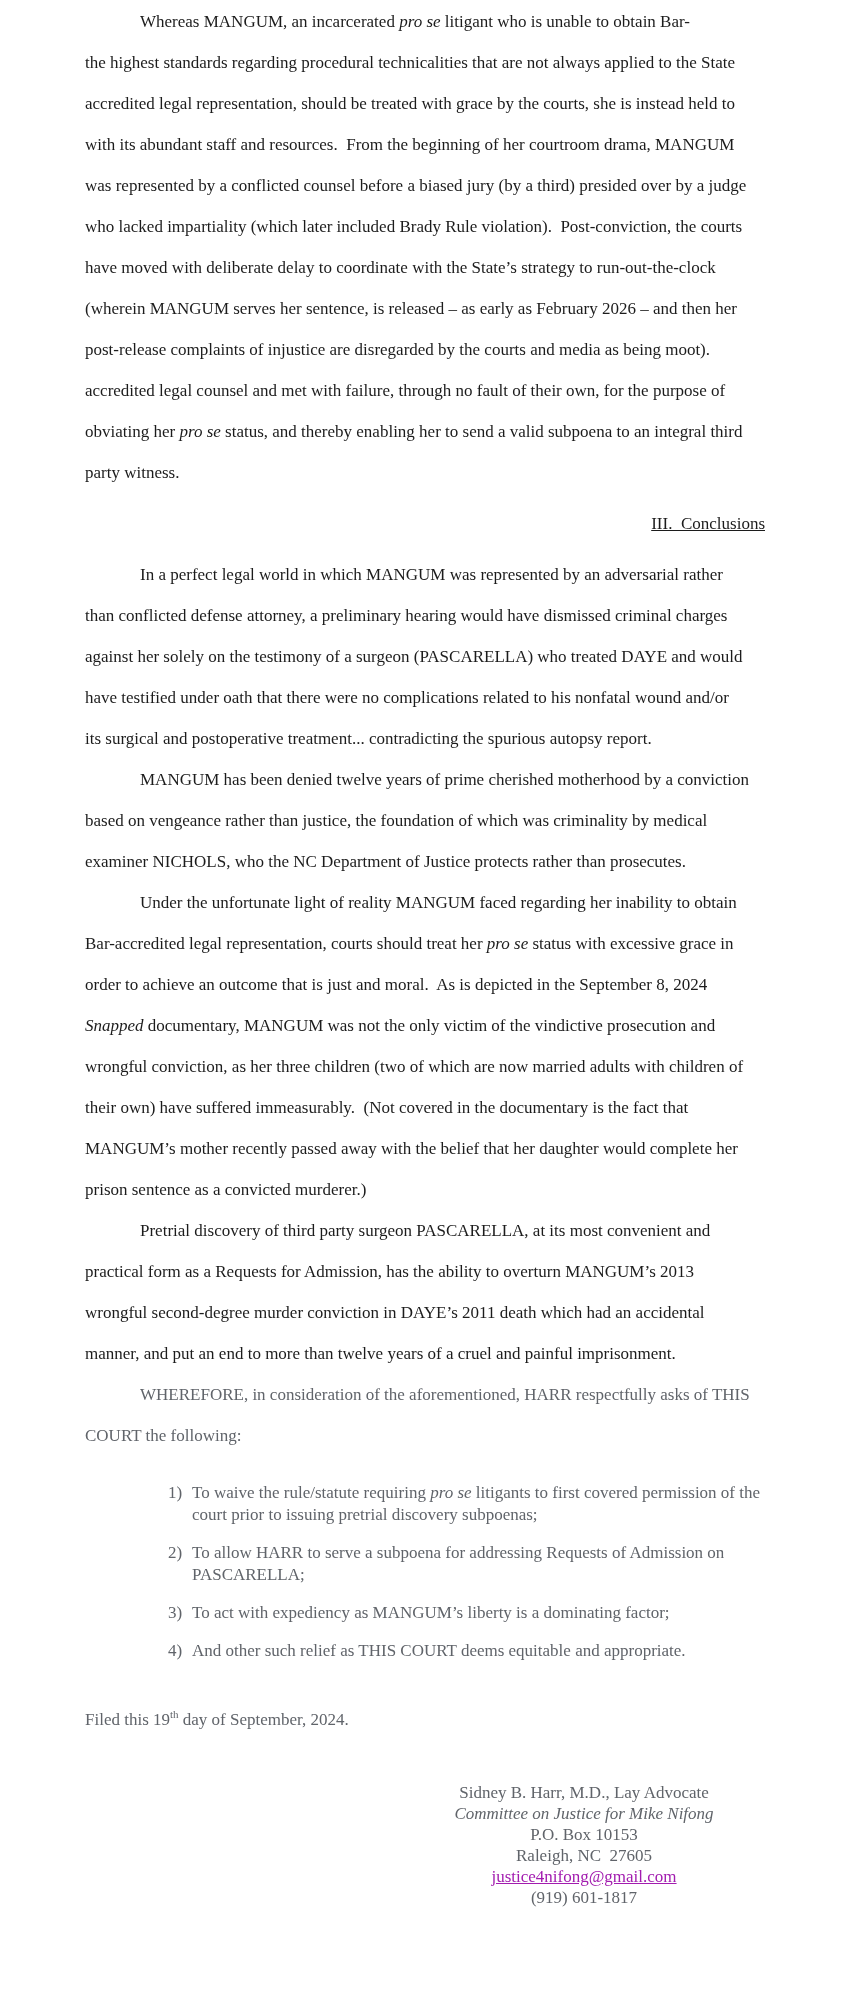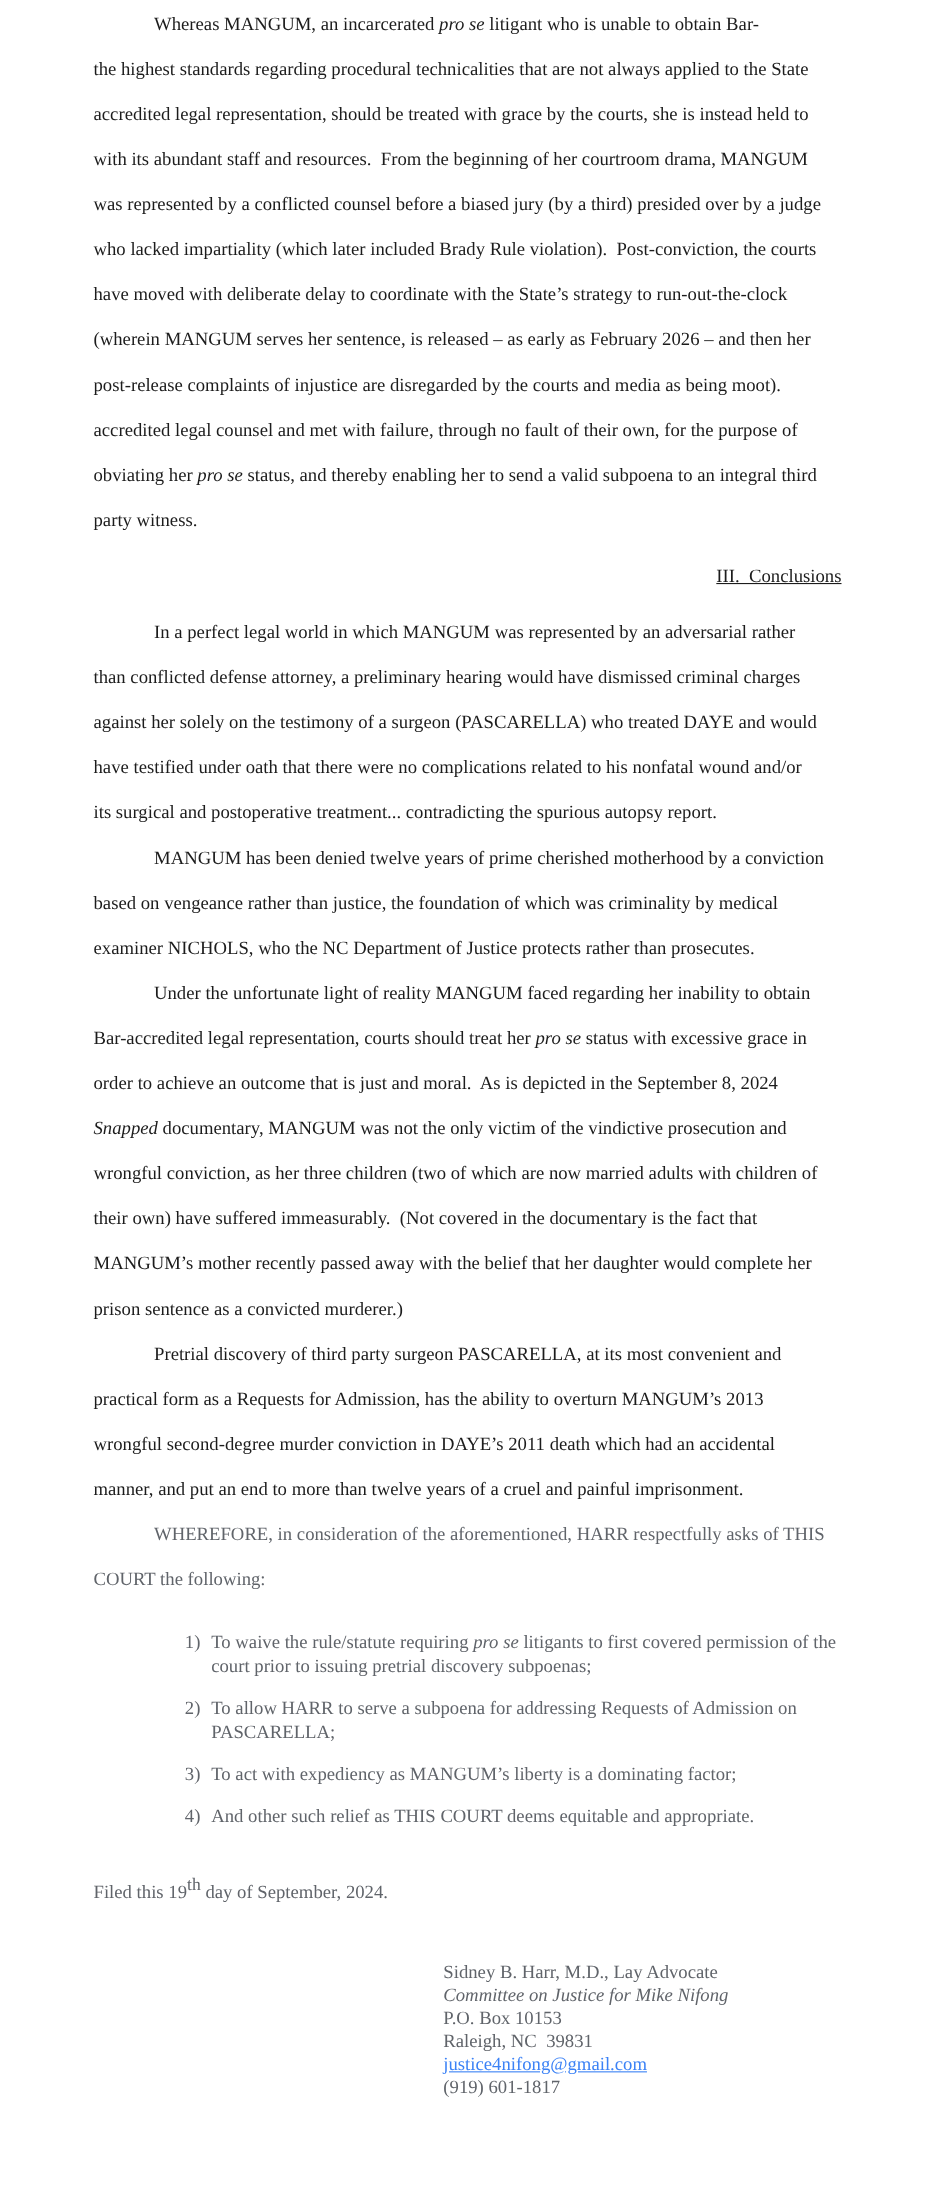--- a/index.html
+++ b/index.html
@@ -16,40 +16,40 @@
     font-size: 17px;
     color: #1c1c1c;
   }
   .ln {
     white-space: pre;
     line-height: 41px;
     height: 41px;
   }
   .indent { text-indent: 55px; }
   em { font-style: italic; }
-  sup { font-size: 16px; line-height: 0; vertical-align: super; }
+  sup { font-size: 11px; line-height: 0; vertical-align: super; }
 
   .heading-block { margin: 10px 0; }
   .heading-block .ln { text-align: right; }
   .heading-underline { text-decoration: underline; }
 
   .faded { color: #60646a; }
 
   .list-block { margin-top: 26px; }
   .list-item { position: relative; padding-left: 107px; margin-bottom: 16px; }
   .list-item .ln { line-height: 22px; height: 22px; }
   .list-num { position: absolute; left: 83px; top: 0; line-height: 22px; }
 
   .filed-block { margin-top: 46px; }
   .filed-block .ln { line-height: 24px; height: 24px; }
 
-  .signature-block { margin-top: 50px; margin-left: 318px; }
+  .signature-block { margin-top: 50px; margin-left: 318px; text-align: center; }
   .signature-block .ln { line-height: 21px; height: 21px; }
 
-  a.email { color: #3b82f6; text-decoration: underline; cursor: pointer; }
+  a.email { color: #a21caf; text-decoration: underline; cursor: pointer; }
 </style>
 </head>
 <body>
 
 <div class="page">
   <div>
       <div>
         <div class="ln indent"><span>Whereas MANGUM, an incarcerated </span><em>pro se</em><span> litigant who is unable to obtain Bar-</span></div>
         <div class="ln"><span>the highest standards regarding procedural technicalities that are not always applied to the State</span></div>
         <div class="ln"><span>accredited legal representation, should be treated with grace by the courts, she is instead held to</span></div>
@@ -120,18 +120,18 @@
           <div class="ln"><span>And other such relief as THIS COURT deems equitable and appropriate.</span></div>
         </div>
       </div>
       <div class="faded filed-block">
         <div class="ln"><span>Filed this 19</span><sup>th</sup><span> day of September, 2024.</span></div>
       </div>
       <div class="faded signature-block">
         <div class="ln"><span>Sidney B. Harr, M.D., Lay Advocate</span></div>
         <div class="ln"><em>Committee on Justice for Mike Nifong</em></div>
         <div class="ln"><span>P.O. Box 10153</span></div>
-        <div class="ln"><span>Raleigh, NC  39831</span></div>
+        <div class="ln"><span>Raleigh, NC  27605</span></div>
         <div class="ln"><a class="email" href="#">justice4nifong@gmail.com</a></div>
         <div class="ln"><span>(919) 601-1817</span></div>
       </div>
     </div>
 </div>
 
 </body></html>

